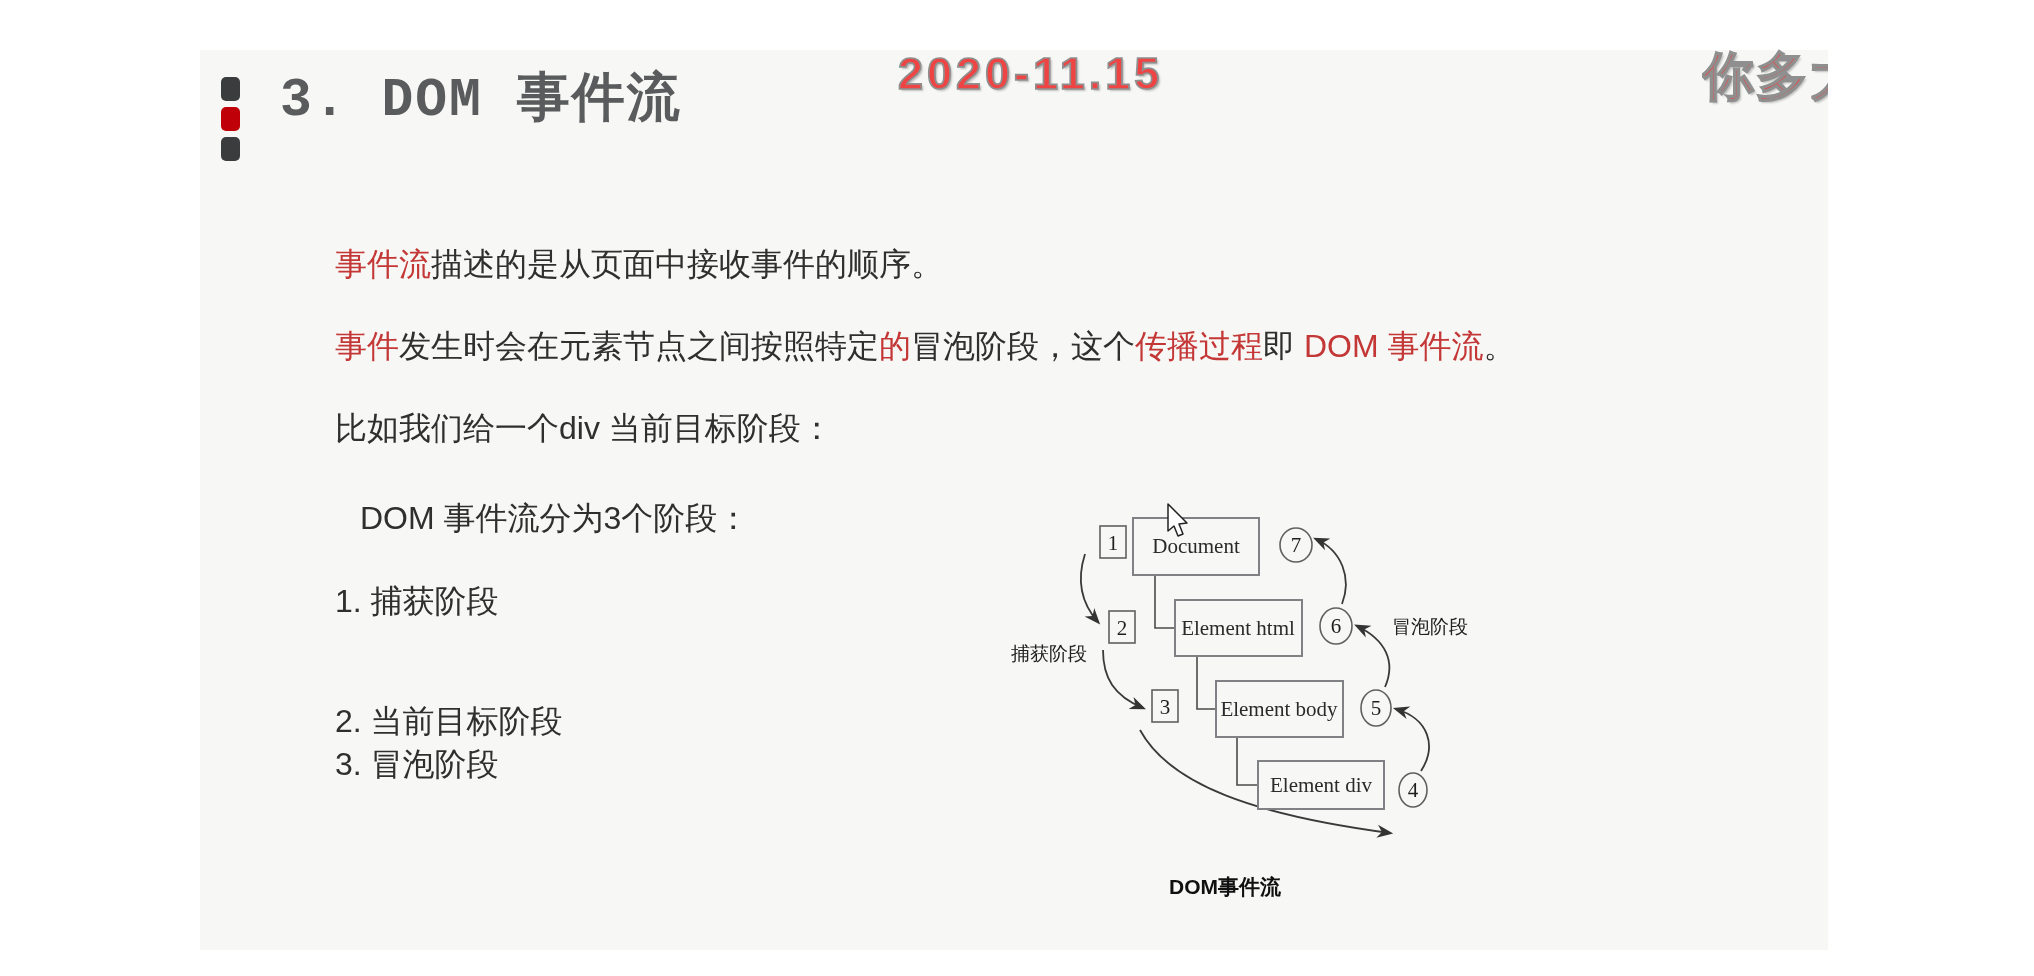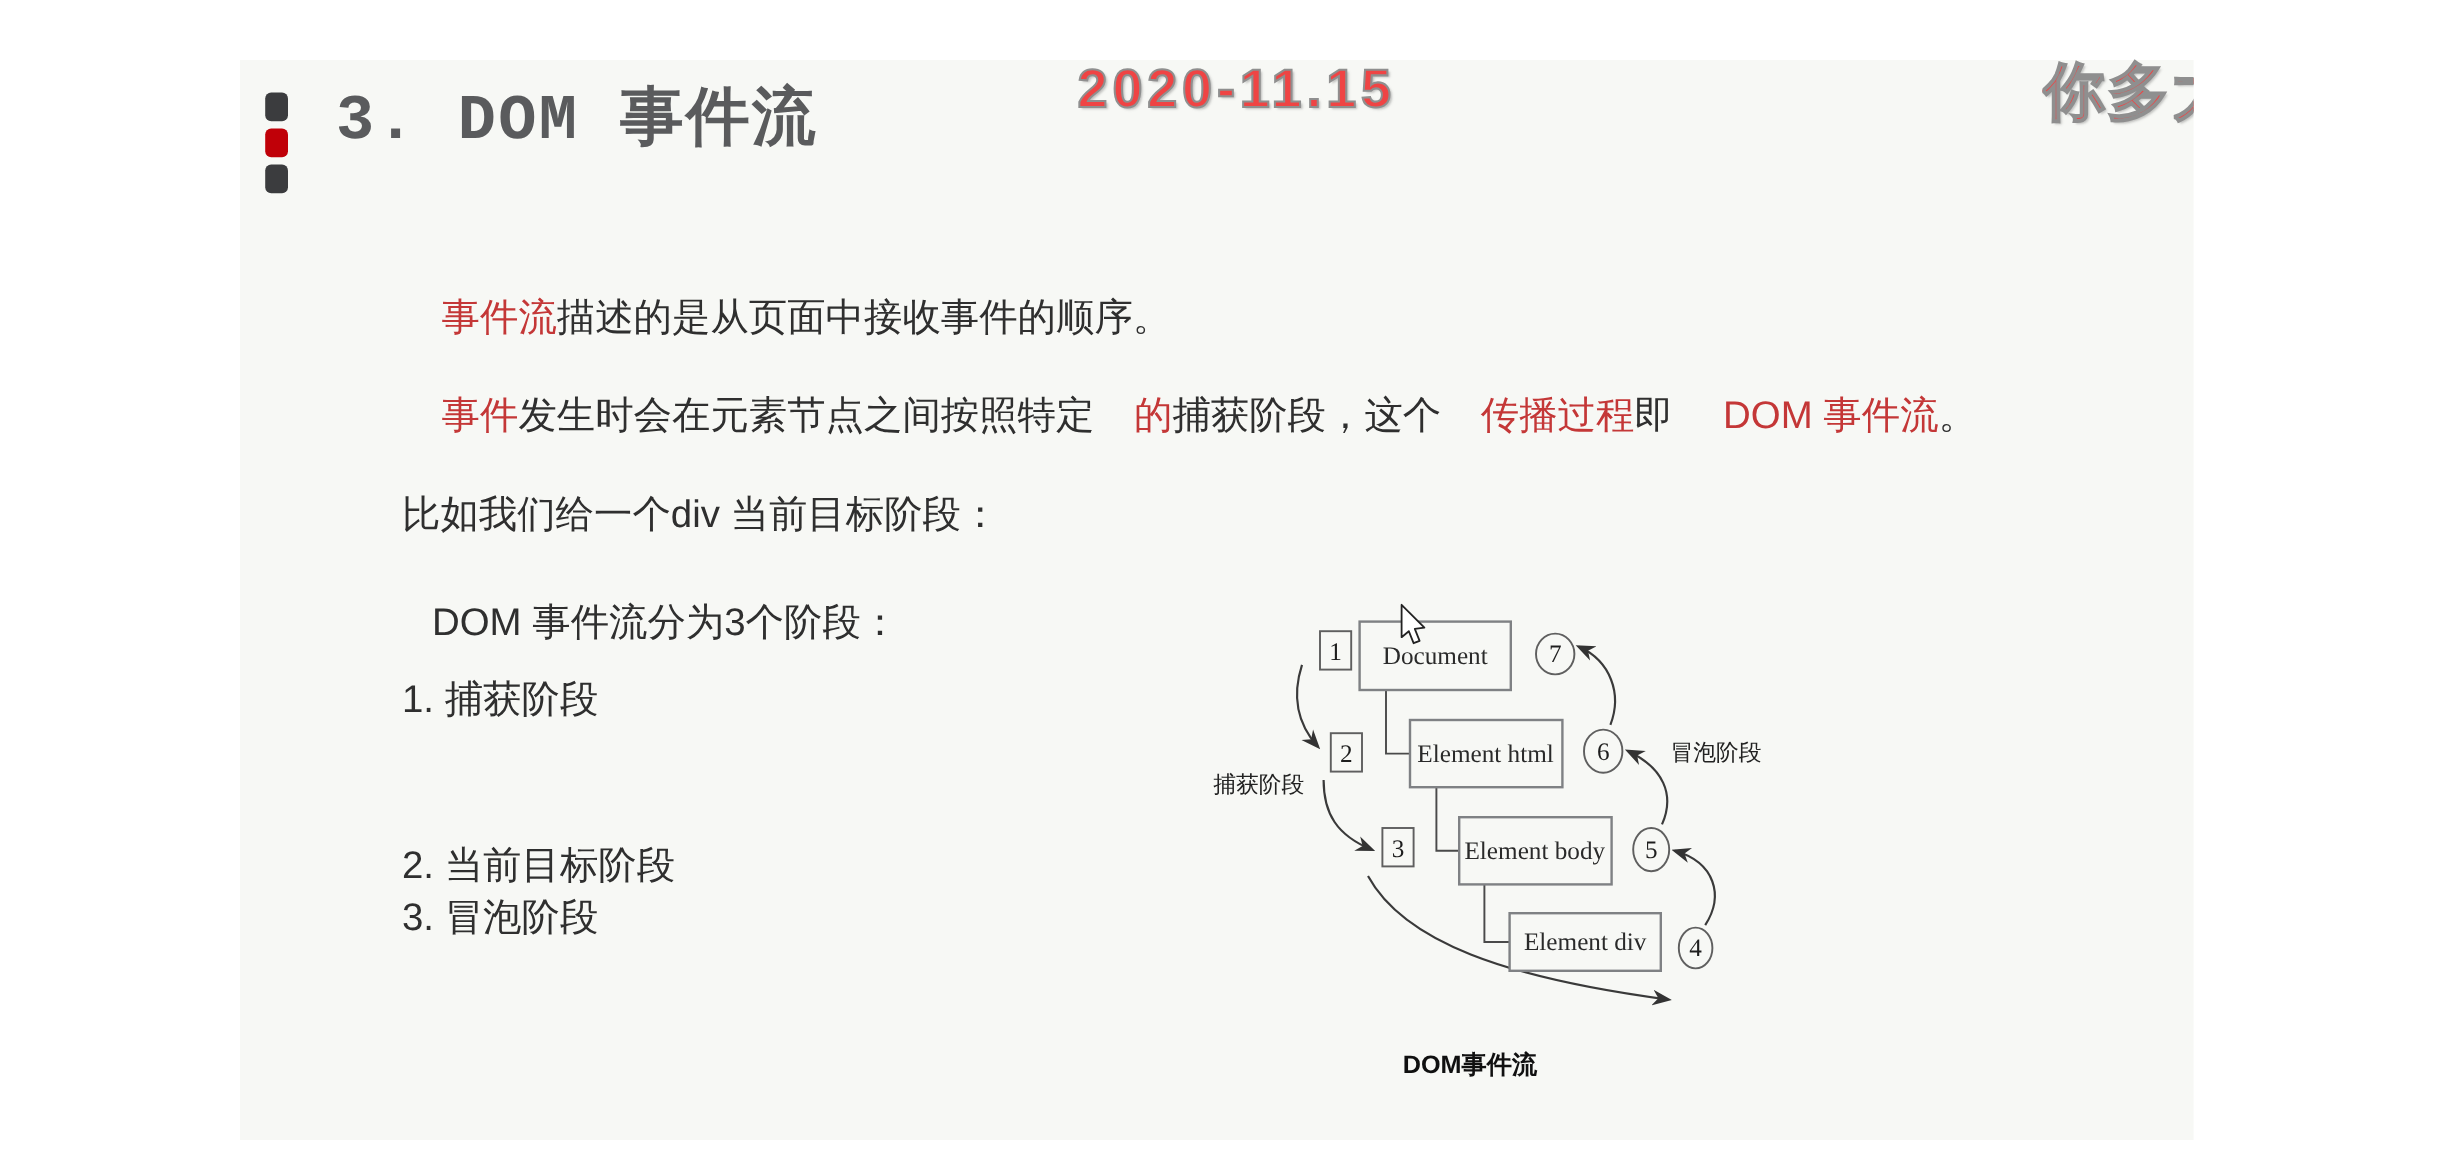--- a/index.html
+++ b/index.html
@@ -29,23 +29,23 @@
     text-shadow:2px 2px 2px rgba(90,90,90,0.35);
   }
   .date-wm { position:absolute; left:898px; top:48px; font-size:45px; letter-spacing:4px; }
   .corner-wm-clip { position:absolute; left:1702px; top:42px; width:126px; height:86px; overflow:hidden; }
   .corner-wm { font-size:52px; letter-spacing:2px; }
   
   .body-text {
     position:absolute; left:335px; margin:0;
     font-size:32px; color:#2f2f2f; white-space:nowrap; line-height:1.15;
   }
-  .red { color:#c43737;margin-left:33px; }
+  .red { color:#c43737; }
   .p1 { top:246px; } .p2 { top:328px; } .p3 { top:410px; } .p4 { top:500px;margin-left:25px; }
-  .li1 { top:564px; } .li2 { top:703px; } .li3 { top:746px; }
+  .li1 { top:583px; } .li2 { top:703px; } .li3 { top:746px; }
   
   .diagram { position:absolute; left:1000px; top:490px; }
   .node { fill:#f7f8f5; stroke:#7f8184; stroke-width:2; }
   .stepbox { fill:#f7f8f5; stroke:#5f5f5f; stroke-width:1.6; }
   .stepcirc { fill:#f7f8f5; stroke:#5f5f5f; stroke-width:1.6; }
   .nodelabel { font-family:"Liberation Serif", serif; font-size:21px; fill:#2a2a2a; text-anchor:middle; }
   .stepnum { font-family:"Liberation Serif", serif; font-size:21px; fill:#1e1e1e; text-anchor:middle; }
   .phase { font-family:"Liberation Sans", sans-serif; font-size:19px; fill:#222222; }
   .caption { font-family:"Liberation Sans", sans-serif; font-size:21px; font-weight:bold; fill:#101010; text-anchor:middle; }
   .conn { fill:none; stroke:#4a4a4a; stroke-width:1.6; }
@@ -61,21 +61,21 @@
 <div class="mark m3"></div>
 <h1 class="page-title">3. DOM 事件流</h1>
 
 <div class="wm date-wm">2020-11.15</div>
 <div class="corner-wm-clip">
   <div class="wm corner-wm">你多大</div>
 </div>
 
 <p class="body-text p1"><span class="red">事件流</span><span>描述的是从页面中接收事件的顺序。</span></p>
 
-<p class="body-text p2"><span class="red">事件</span><span>发生时会在元素节点之间按照特定</span><span class="red">的</span><span>捕获阶段，这个</span><span class="red">传播过程</span><span>即 </span><span class="red">DOM 事件流</span><span>。</span></p>
+<p class="body-text p2"><span class="red">事件</span><span>发生时会在元素节点之间按照特定</span><span class="red">的</span><span>冒泡阶段，这个</span><span class="red">传播过程</span><span>即 </span><span class="red">DOM 事件流</span><span>。</span></p>
 
 <p class="body-text p3"><span>比如我们给一个div 当前目标阶段：</span></p>
 
 <p class="body-text p4"><span>DOM 事件流分为3个阶段：</span></p>
 
 <div class="body-text li1">1. 捕获阶段</div>
 <div class="body-text li2">2. 当前目标阶段</div>
 <div class="body-text li3">3. 冒泡阶段</div>
 
 <svg class="diagram" width="500" height="420" viewBox="0 0 500 420" xmlns="http://www.w3.org/2000/svg">

